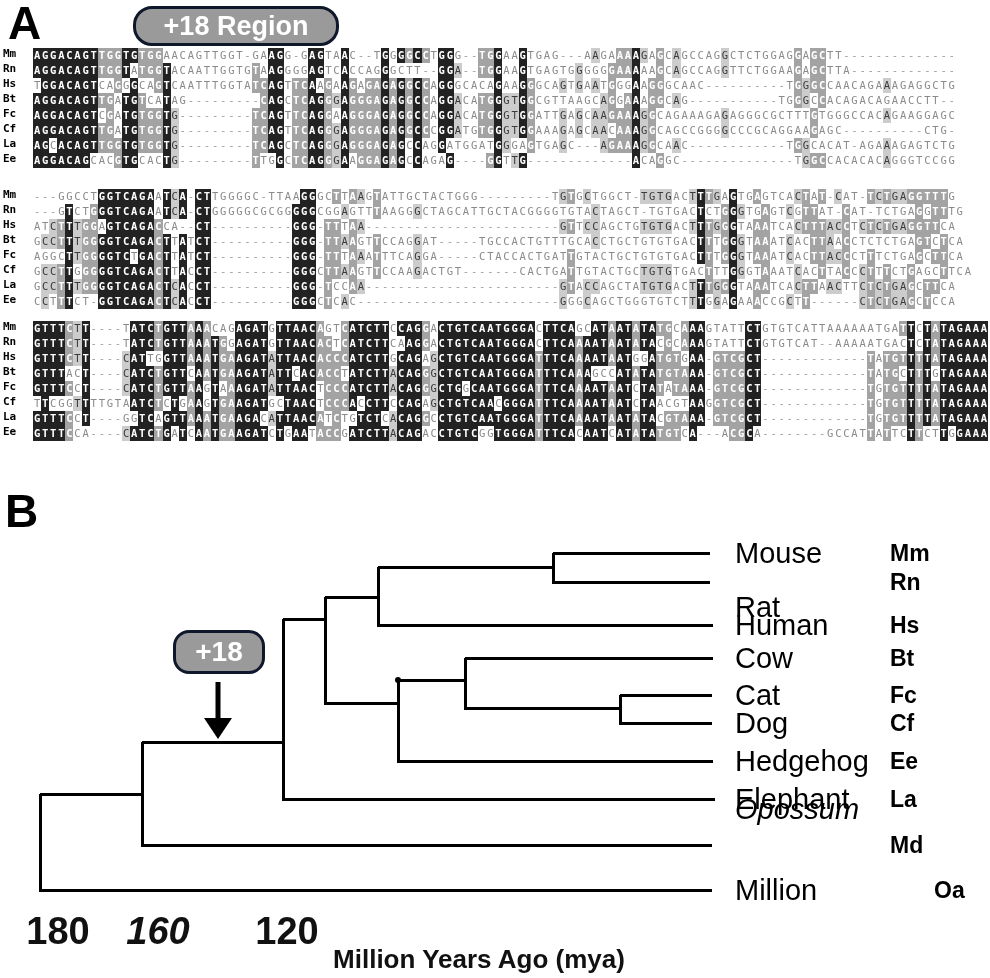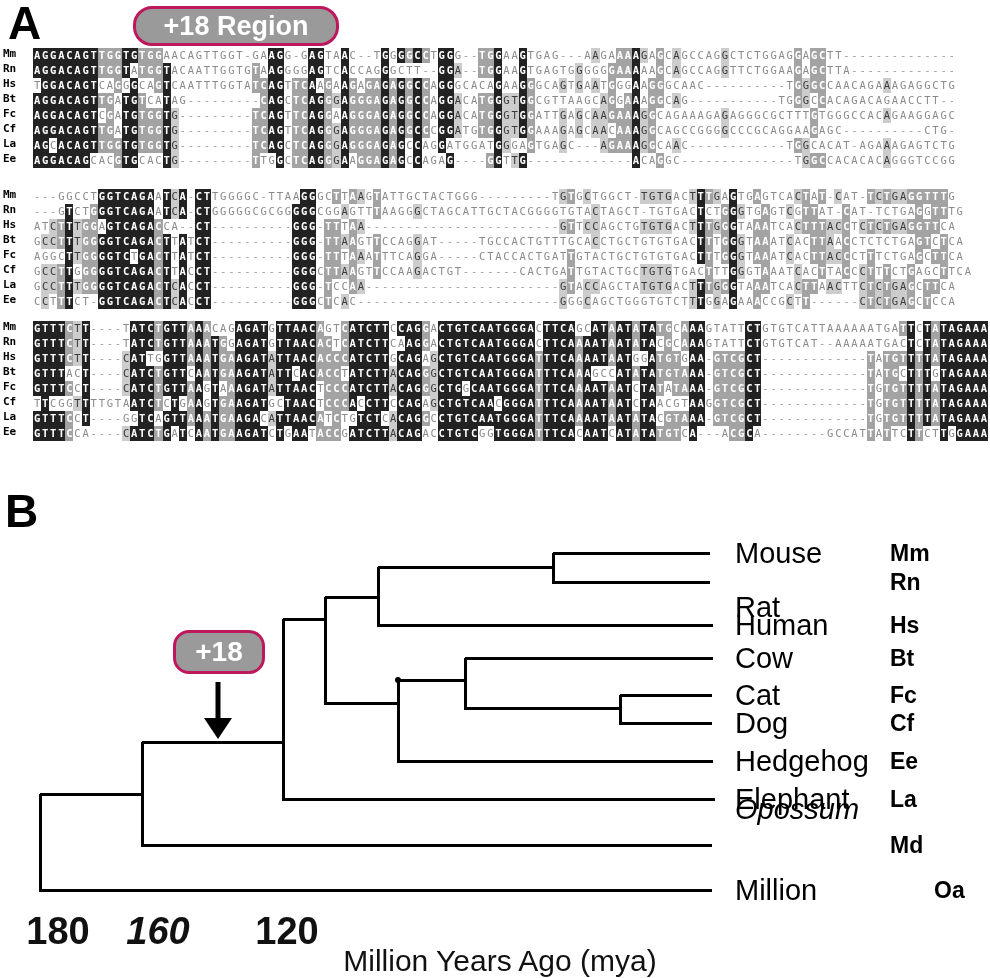--- a/index.html
+++ b/index.html
@@ -7,21 +7,21 @@
     width:990px;height:978px;position:relative;background:#ffffff;
     font-family:"Liberation Sans","DejaVu Sans",sans-serif;overflow:hidden;
   }
   .panel-letter{
     position:absolute;font-size:46px;font-weight:bold;color:#000;
     font-family:"Liberation Sans",sans-serif;line-height:1;
   }
   #letterA{left:8px;top:0px;}
   #letterB{left:5px;top:488px;}
   .badge{
-    position:absolute;background:#9a9a9a;border:3px solid #be185d;
+    position:absolute;background:#9a9a9a;border:3px solid #0f172a;
     color:#ffffff;font-weight:bold;text-align:center;
     display:flex;align-items:center;justify-content:center;
     font-family:"Liberation Sans",sans-serif;
   }
   #regionBadge{left:133px;top:6px;width:200px;height:34px;border-radius:19px;font-size:27px;}
   #plus18Badge{left:173px;top:630px;width:86px;height:38px;border-radius:16px;font-size:28px;}
   
   .align-block{position:absolute;left:0;width:920px;}
   #block1{top:46px;}
   #block2{top:187px;}
@@ -38,21 +38,21 @@
   }
   .c0{color:#8a8a8a;}
   .cd{color:#9a9a9a;}
   .c1{background:#cccccc;color:#3a3a3a;}
   .c2{background:#a3a3a3;color:#ffffff;font-weight:bold;}
   .c3{background:#222222;color:#ffffff;font-weight:bold;}
   
   .taxon-name{position:absolute;left:735px;font-size:29px;color:#000;line-height:30px;}
   .taxon-abbr{position:absolute;left:890px;font-size:23px;font-weight:bold;color:#000;line-height:26px;}
   .tick{position:absolute;width:70px;text-align:center;font-size:38px;font-weight:bold;color:#111;}
-  #axisTitle{position:absolute;left:300px;top:944px;width:400px;text-align:center;font-size:30px;font-weight:normal;color:#111;}
+  #axisTitle{position:absolute;left:279px;top:944px;width:400px;text-align:center;font-size:26px;font-weight:bold;color:#111;}
   svg{position:absolute;left:0;top:500px;}
 </style>
 </head>
 <body>
 
 <div class="panel-letter" id="letterA">A</div>
 <div class="badge" id="regionBadge">+18 Region</div>
 
 <div class="align-block" id="block1">
     <div class="arow"><span class="alab">Mm</span><span class="aseq"><span class="cell c3">A</span><span class="cell c3">G</span><span class="cell c3">G</span><span class="cell c3">A</span><span class="cell c3">C</span><span class="cell c3">A</span><span class="cell c3">G</span><span class="cell c3">T</span><span class="cell c2">T</span><span class="cell c2">G</span><span class="cell c2">G</span><span class="cell c3">T</span><span class="cell c3">G</span><span class="cell c2">T</span><span class="cell c2">G</span><span class="cell c2">G</span><span class="cell c0">A</span><span class="cell c0">A</span><span class="cell c0">C</span><span class="cell c0">A</span><span class="cell c0">G</span><span class="cell c0">T</span><span class="cell c0">T</span><span class="cell c0">G</span><span class="cell c0">G</span><span class="cell c0">T</span><span class="cell cd">-</span><span class="cell c0">G</span><span class="cell c0">A</span><span class="cell c3">A</span><span class="cell c3">G</span><span class="cell c0">G</span><span class="cell cd">-</span><span class="cell c0">G</span><span class="cell c3">A</span><span class="cell c3">G</span><span class="cell c0">T</span><span class="cell c0">A</span><span class="cell c3">A</span><span class="cell c0">C</span><span class="cell cd">-</span><span class="cell cd">-</span><span class="cell c0">T</span><span class="cell c3">G</span><span class="cell c0">G</span><span class="cell c3">G</span><span class="cell c2">G</span><span class="cell c3">C</span><span class="cell c2">C</span><span class="cell c0">T</span><span class="cell c3">G</span><span class="cell c3">G</span><span class="cell c0">G</span><span class="cell cd">-</span><span class="cell cd">-</span><span class="cell c2">T</span><span class="cell c2">G</span><span class="cell c3">G</span><span class="cell c0">A</span><span class="cell c0">A</span><span class="cell c3">G</span><span class="cell c0">T</span><span class="cell c0">G</span><span class="cell c0">A</span><span class="cell c0">G</span><span class="cell cd">-</span><span class="cell cd">-</span><span class="cell cd">-</span><span class="cell c0">A</span><span class="cell c1">A</span><span class="cell c0">G</span><span class="cell c0">A</span><span class="cell c2">A</span><span class="cell c2">A</span><span class="cell c3">A</span><span class="cell c1">G</span><span class="cell c0">A</span><span class="cell c2">G</span><span class="cell c0">C</span><span class="cell c1">A</span><span class="cell c0">G</span><span class="cell c0">C</span><span class="cell c0">C</span><span class="cell c0">A</span><span class="cell c0">G</span><span class="cell c1">G</span><span class="cell c0">C</span><span class="cell c0">T</span><span class="cell c0">C</span><span class="cell c0">T</span><span class="cell c0">G</span><span class="cell c0">G</span><span class="cell c0">A</span><span class="cell c0">G</span><span class="cell c2">G</span><span class="cell c0">A</span><span class="cell c2">G</span><span class="cell c2">C</span><span class="cell c0">T</span><span class="cell c0">T</span><span class="cell cd">-</span><span class="cell cd">-</span><span class="cell cd">-</span><span class="cell cd">-</span><span class="cell cd">-</span><span class="cell cd">-</span><span class="cell cd">-</span><span class="cell cd">-</span><span class="cell cd">-</span><span class="cell cd">-</span><span class="cell cd">-</span><span class="cell cd">-</span><span class="cell cd">-</span><span class="cell cd">-</span></span></div>

